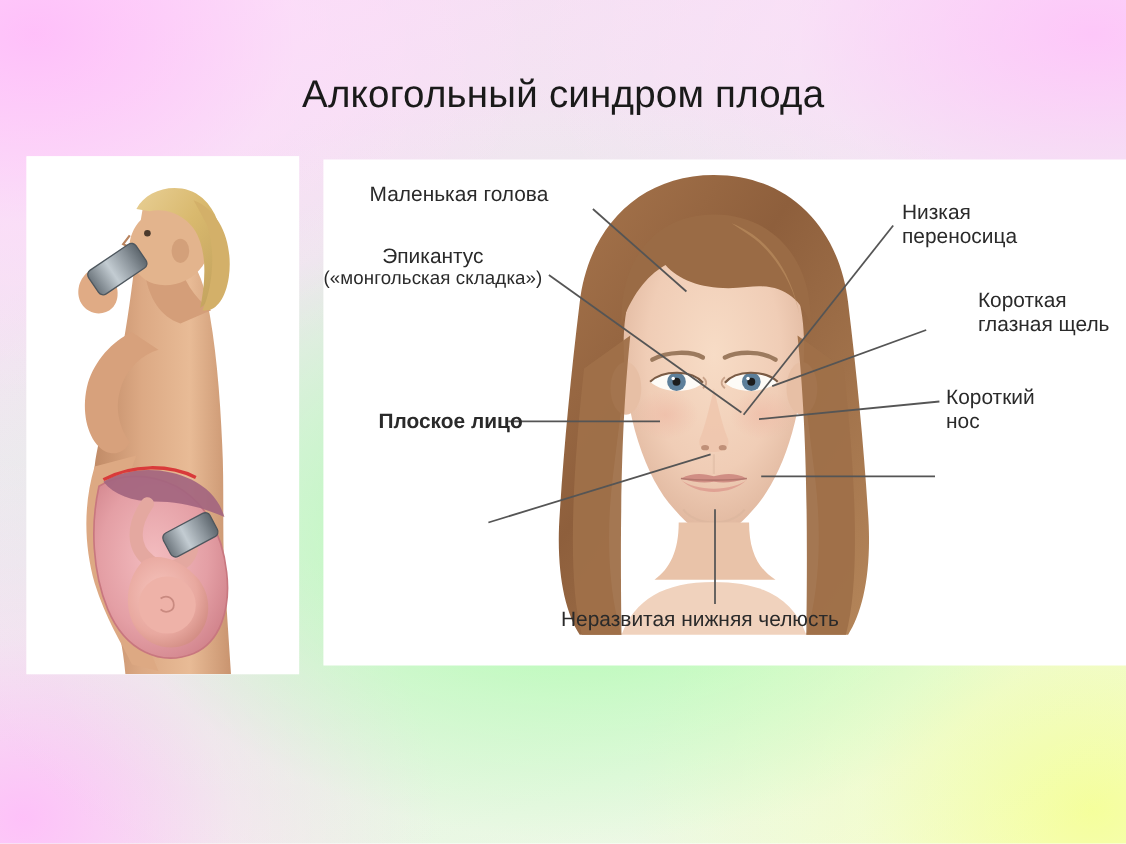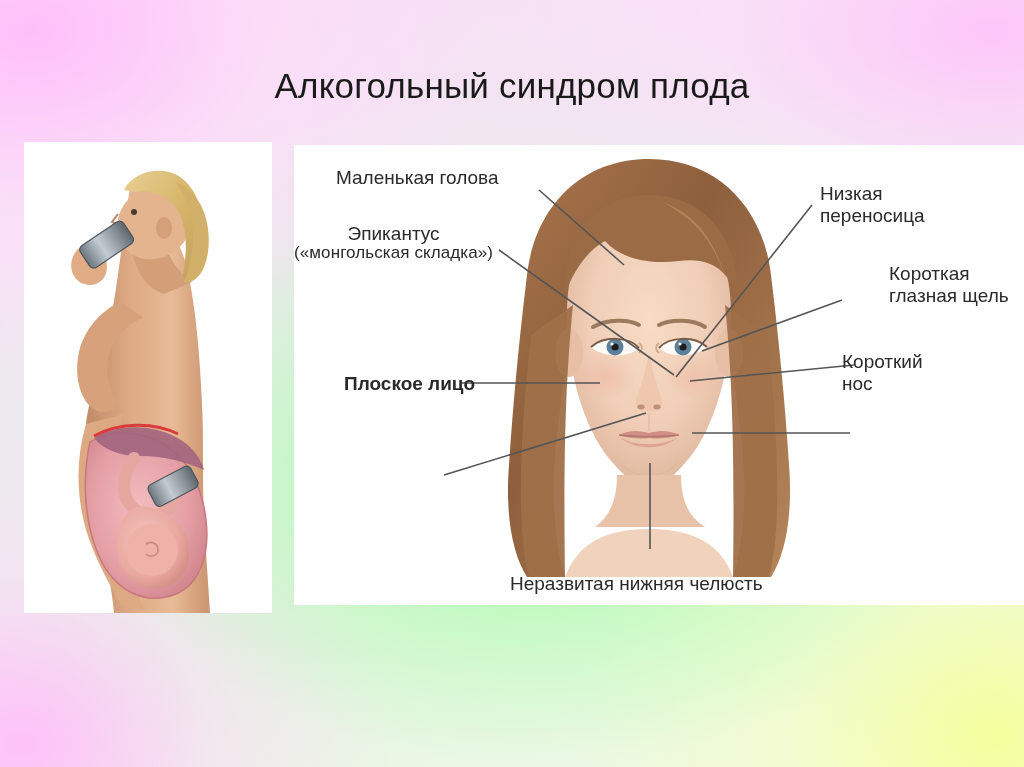--- a/index.html
+++ b/index.html
@@ -346,24 +346,24 @@
     <div class="lbl-group" style="left:526px; top:38px;">
       <div class="lbl" style="position:relative;">Низкая
 переносица</div>
     </div>
 
     <div class="lbl-group" style="left:552px; top:118px;margin-left:43px;">
       <div class="lbl" style="position:relative;">Короткая
 глазная щель</div>
     </div>
 
-    <div class="lbl-group" style="left:548px; top:206px;">
+    <div class="lbl-group" style="left:566px; top:206px;">
       <div class="lbl" style="position:relative;">Короткий
 нос</div>
     </div>
 
 
-    <div class="lbl-group" style="left:216px; top:428px;">
+    <div class="lbl-group" style="left:216px; top:408px;">
       <div class="lbl" style="position:relative;">Неразвитая нижняя челюсть</div>
     </div>
 
   </div>
 </div>
 
 </body></html>

